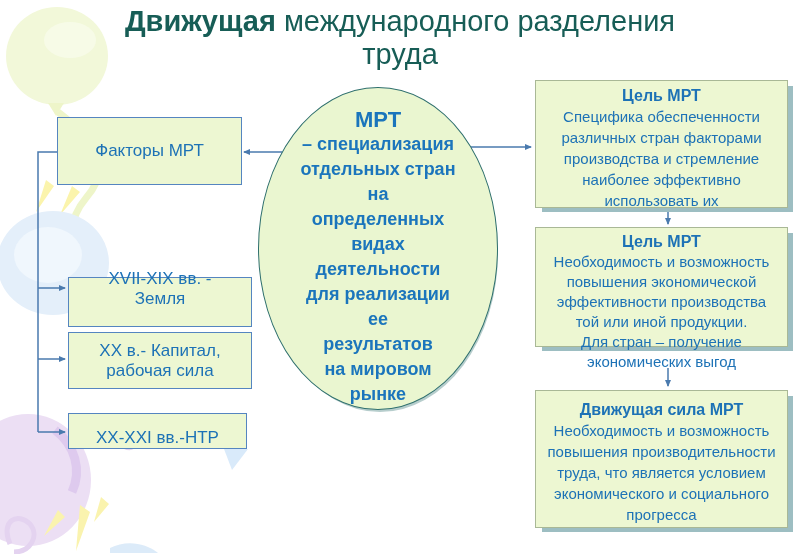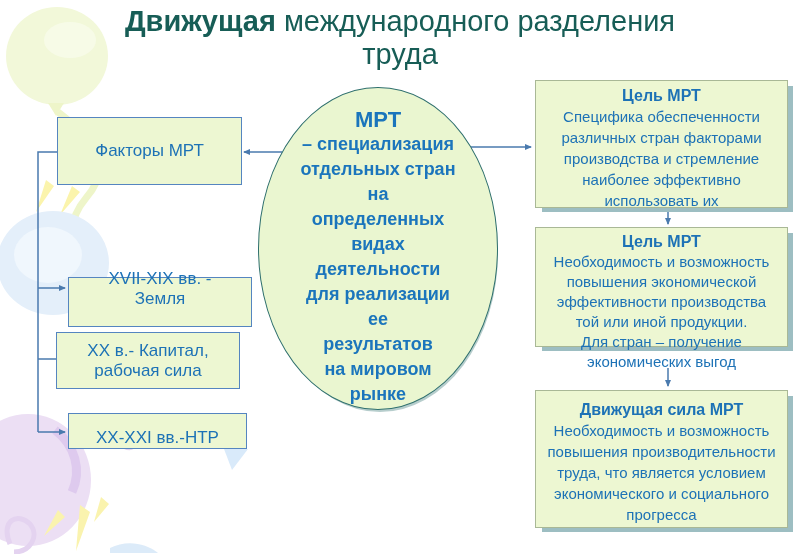--- a/index.html
+++ b/index.html
@@ -31,21 +31,21 @@
     border:1px solid #a9b896;font-size:15px;line-height:21px;
     box-shadow:6px 5px 0 -1px #9dbec2;padding-top:4px;
   }
   .rbox .rtitle{font-weight:700;font-size:16px;}
   .pre{white-space:pre-line;}
 
   .box-factors{left:57px;top:117px;width:185px;height:68px;
     display:flex;align-items:center;justify-content:center;}
   .box-l1{left:68px;top:277px;width:184px;height:50px;}
   .box-l1 .txt{margin-top:-9px;}
-  .box-l2{left:56px;top:332px;width:184px;height:57px;
+  .box-l2{left:68px;top:332px;width:184px;height:57px;
     display:flex;align-items:center;justify-content:center;}
   .box-l3{left:68px;top:413px;width:179px;height:36px;
     display:flex;align-items:flex-end;justify-content:center;}
 
   .box-r1{left:535px;top:80px;width:253px;height:128px;}
   .box-r2{left:535px;top:227px;width:253px;height:120px;line-height:20px;}
   .box-r3{left:535px;top:390px;width:253px;height:138px;padding-top:8px;}
 
   
   .ellipse{

